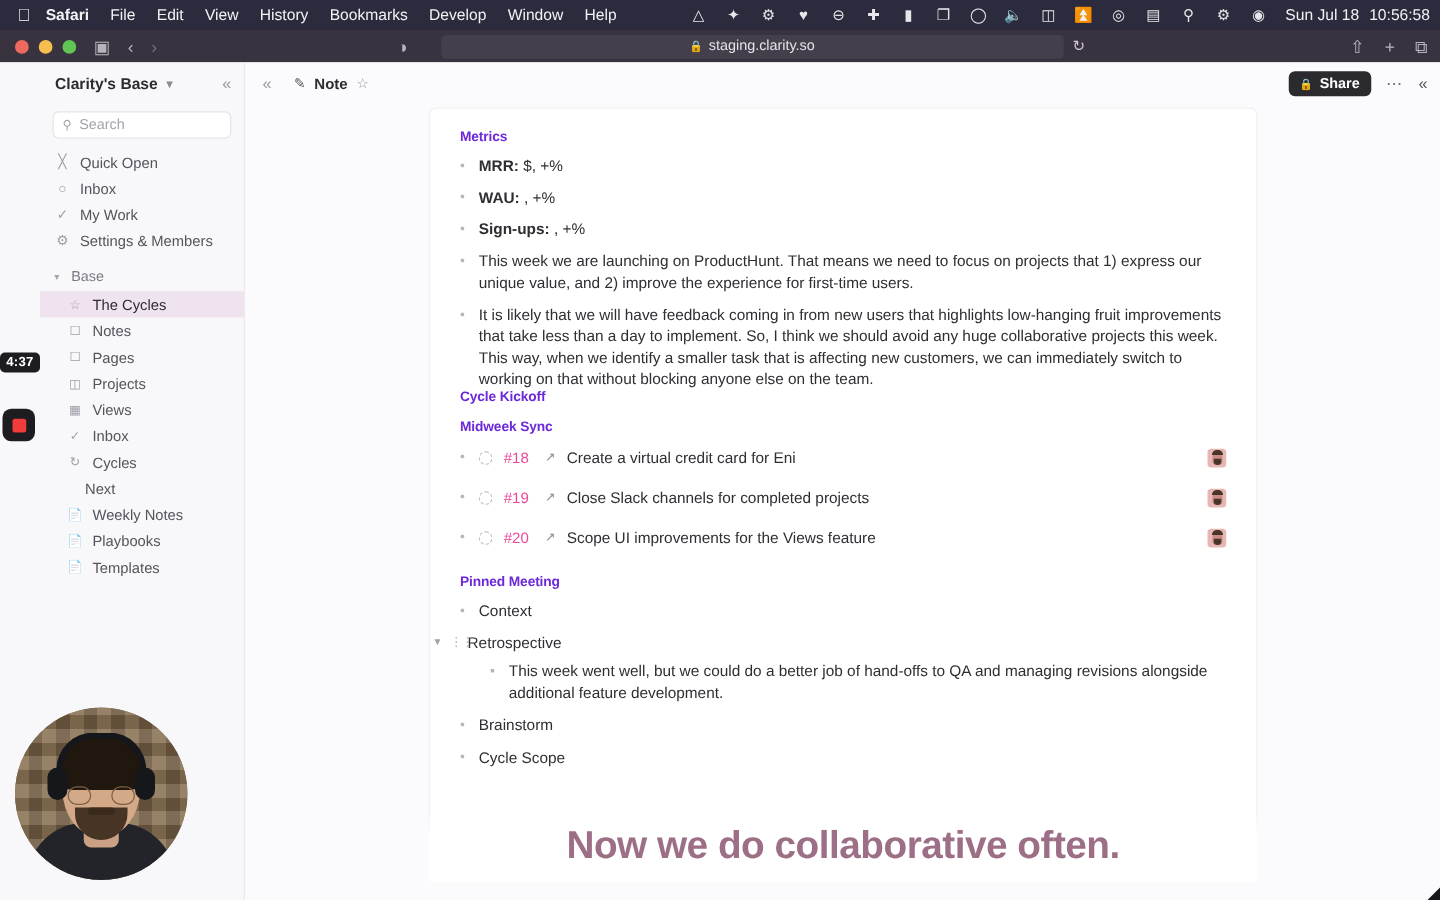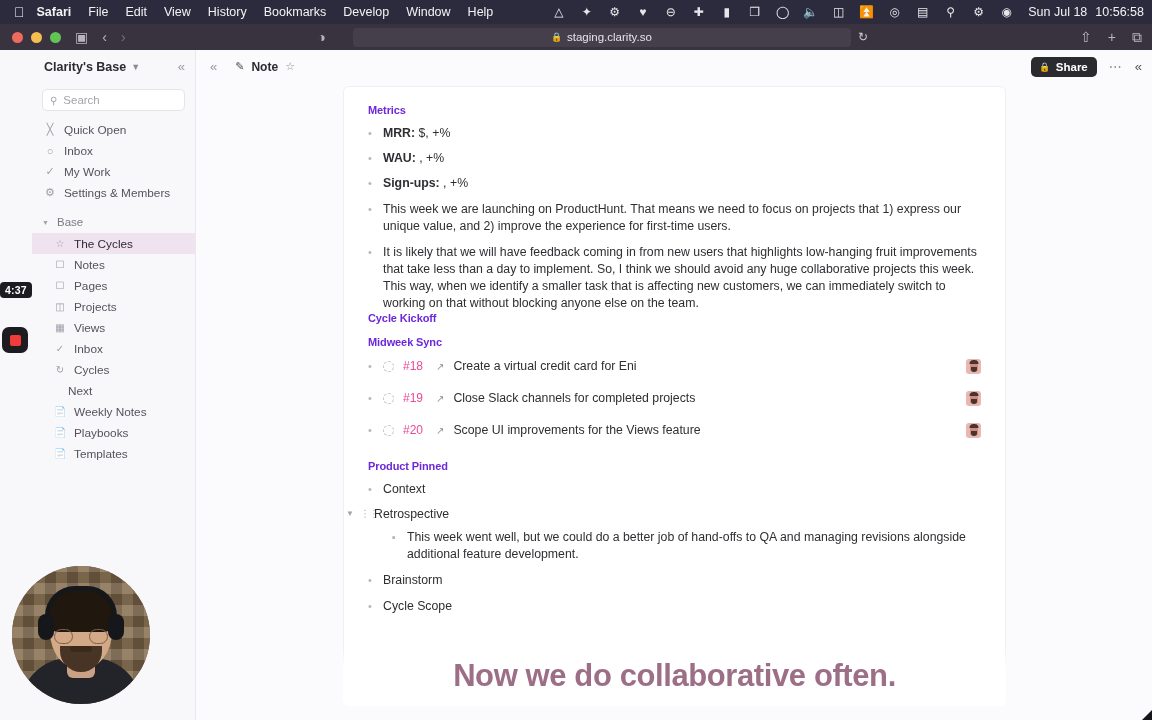--- a/index.html
+++ b/index.html
@@ -476,21 +476,21 @@
           <span class="tnum">#20</span>
           <span class="arrow">↗</span>
           <span class="ttitle">Scope UI improvements for the Views feature</span>
           <span class="tavatar">
               <i class="f"></i>
               <i class="h"></i>
               <i class="b"></i>
             </span>
         </div>
 
-        <h2 class="sec" style="margin-top:22px">Product Pinned</h2>
+        <h2 class="sec" style="margin-top:22px">Pinned Meeting</h2>
 
         <div class="bullet-row" style="margin-top:9px">
           <span class="bdot">•</span>
           <span>Context</span>
         </div>
 
         <div class="retro-row" style="margin-top:9px">
           <span class="tri">▼</span>
           <span class="grip">⋮⋮</span>
           <span>Retrospective</span>

